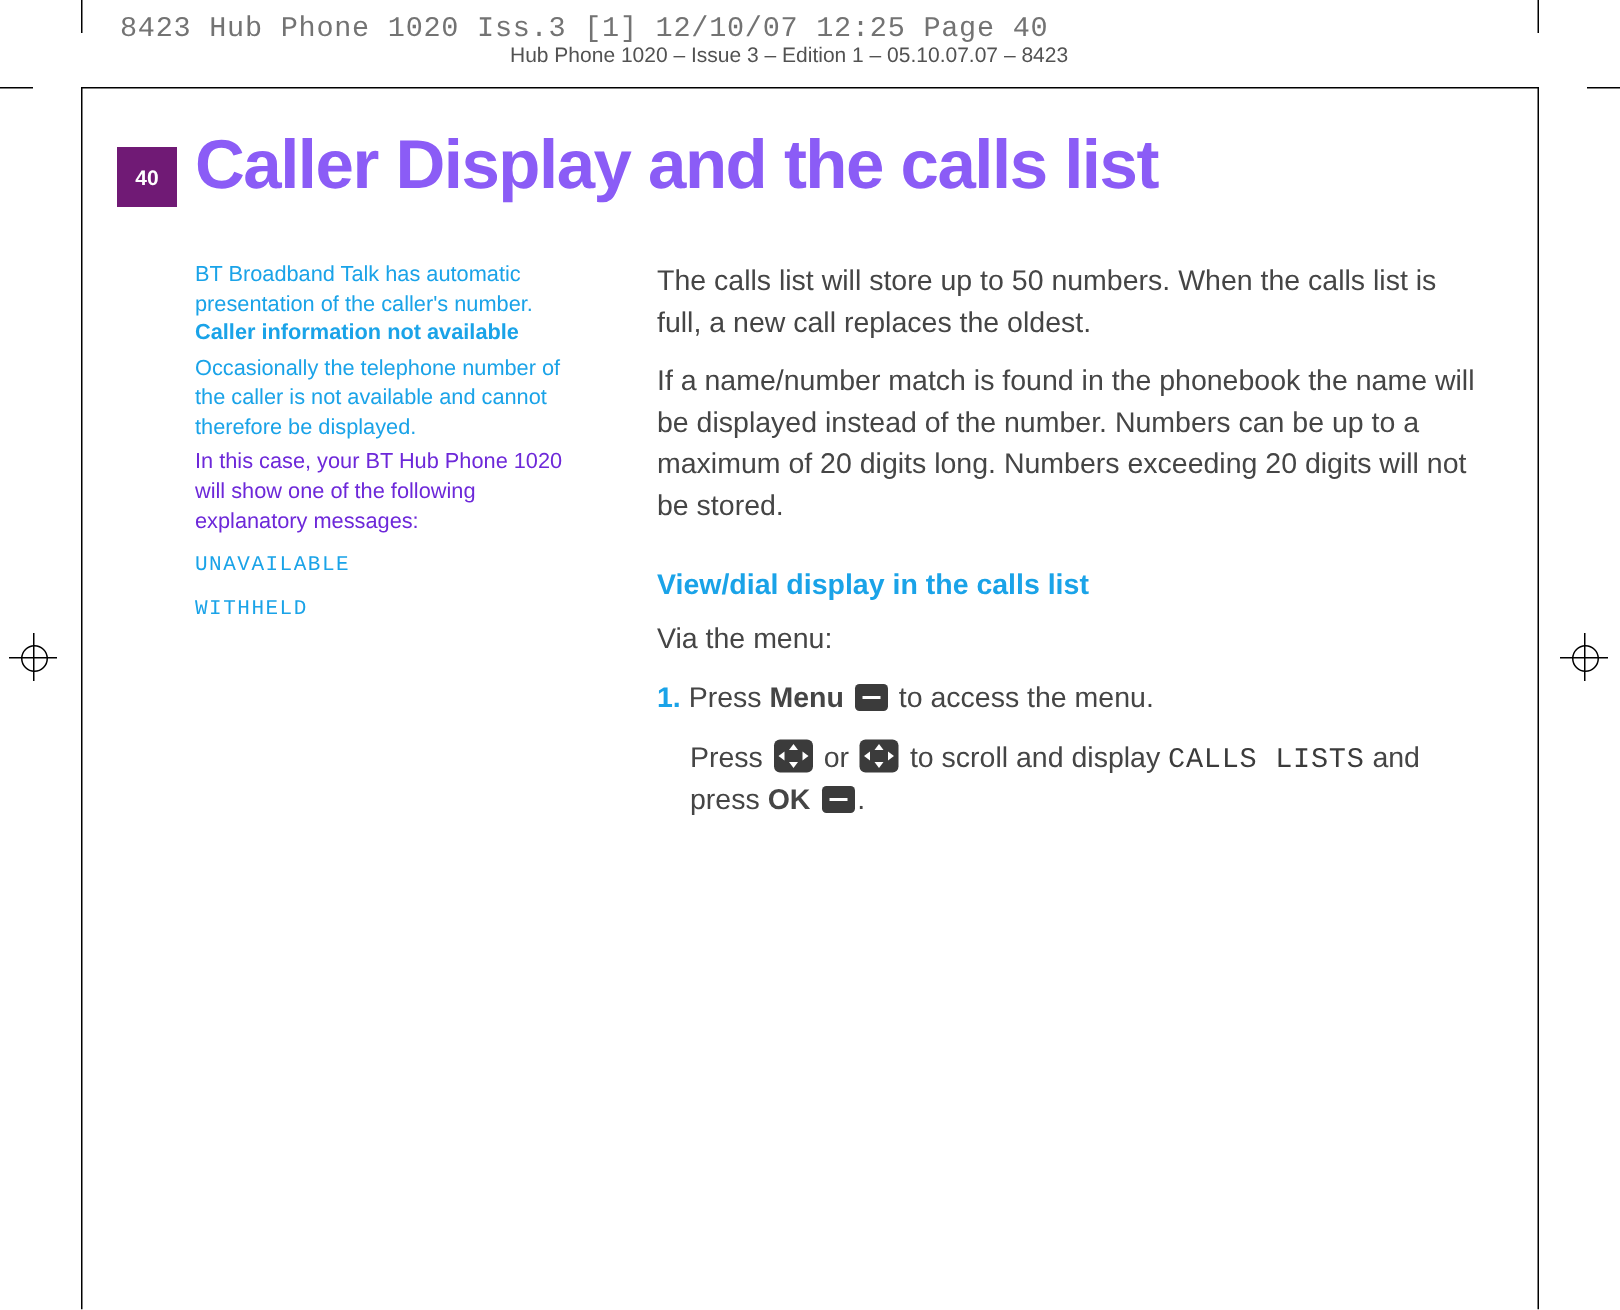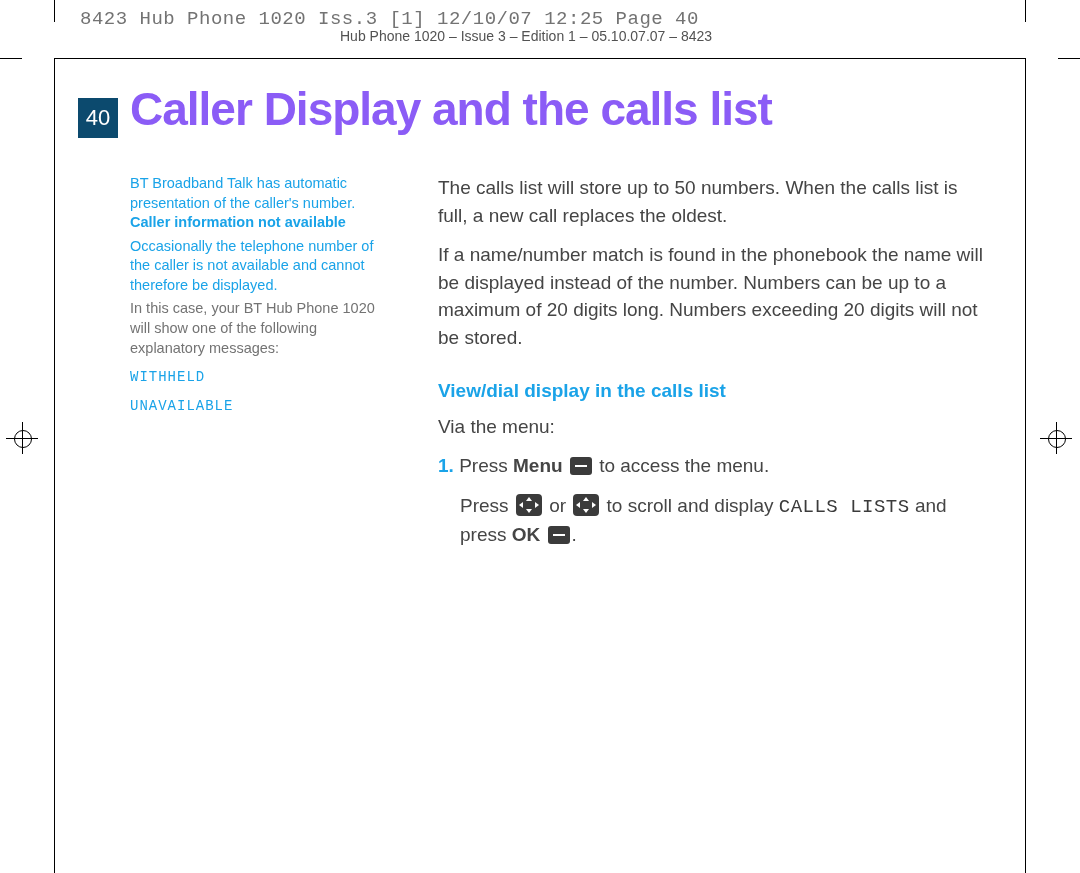--- a/index.html
+++ b/index.html
@@ -74,24 +74,24 @@
     bottom: 20px;
   }
 
   
   .page-badge {
     position: absolute;
     top: 10px;
     left: 0;
     width: 40px;
     height: 40px;
-    background: #0c4a6e;
+    background: #701a75;
     color: #fff;
-    font-weight: normal;
-    font-size: 22px;
+    font-weight: bold;
+    font-size: 14px;
     display: flex;
     align-items: center;
     justify-content: center;
   }
 
   h1.title {
     position: absolute;
     top: -6px;
     left: 52px;
     margin: 0;
@@ -110,21 +110,21 @@
     font-size: 14.5px;
     line-height: 1.35;
     color: #1aa3e8;
   }
 
   .note2 {
   }
   .note2 .heading {
     font-weight: bold;
   }
-  .note2 .black { color: #737373; display:block; margin-top:4px;}
+  .note2 .black { color: #6d28d9; display:block; margin-top:4px;}
   .note2 .msg {
     font-family: "Courier New", monospace;
     letter-spacing: 1px;
     font-size: 14px;
     margin-top: 10px;
     display:block;
   }
 
   
   .maincol {
@@ -242,22 +242,22 @@
   <div class="page-badge">40</div>
   <h1 class="title">Caller Display and the calls list</h1>
 
   <div class="leftcol">
     <div>BT Broadband Talk has automatic presentation of the caller's number.</div>
 
     <div class="note2">
       <span class="heading">Caller information not available</span>
       <span class="black" style="color:#1aa3e8;">Occasionally the telephone number of the caller is not available and cannot therefore be displayed.</span>
       <span class="black">In this case, your BT Hub Phone 1020 will show one of the following explanatory messages:</span>
+      <span class="msg">UNAVAILABLE</span>
       <span class="msg">WITHHELD</span>
-      <span class="msg">UNAVAILABLE</span>
     </div>
   </div>
 
   <div class="maincol">
     <p>The calls list will store up to 50 numbers. When the calls list is full, a new call replaces the oldest.</p>
     <p>If a name/number match is found in the phonebook the name will be displayed instead of the number. Numbers can be up to a maximum of 20 digits long. Numbers exceeding 20 digits will not be stored.</p>
 
     <div class="sub">View/dial display in the calls list</div>
     <p>Via the menu:</p>
 

